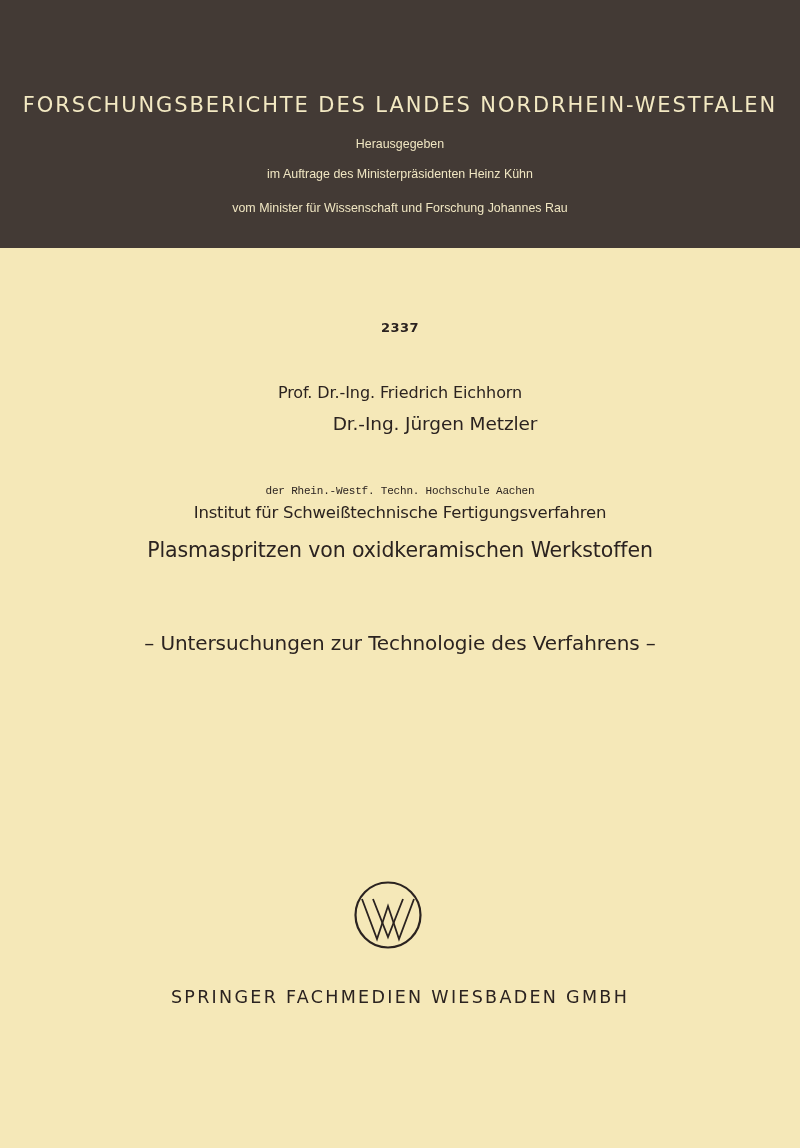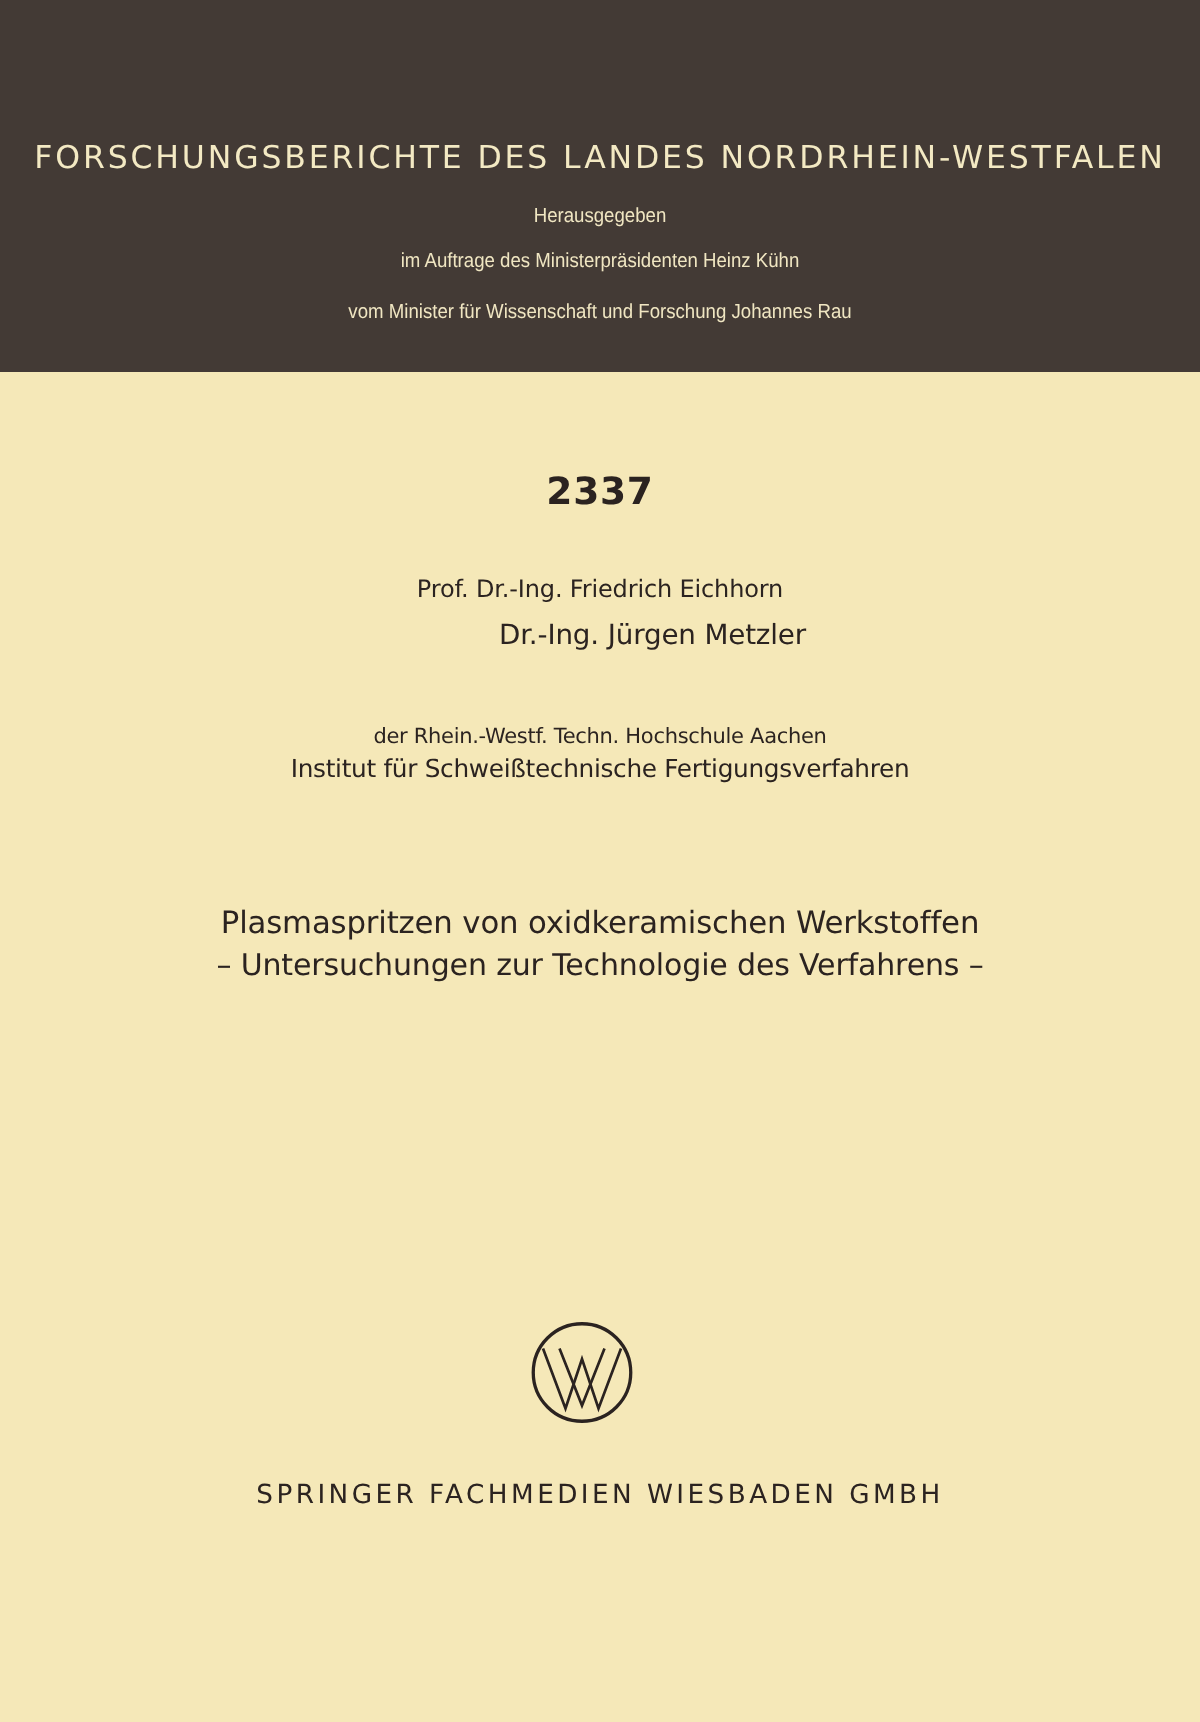--- a/index.html
+++ b/index.html
@@ -62,21 +62,21 @@
       position: absolute;
       left: 0;
       width: 800px;
       text-align: center;
       white-space: nowrap;
       font-family: "DejaVu Sans", sans-serif;
       color: #2b2320;
     }
     .volume-number {
       top: 315px;
-      font-size: 25px;
+      font-size: 13px;
       line-height: 26px;
       font-weight: bold;
       letter-spacing: 0.5px;
     }
     .author-1 {
       top: 380px;
       font-size: 16px;
       line-height: 26px;
       letter-spacing: -0.1px;
     }
@@ -89,26 +89,27 @@
     }
     .institute-1 {
       top: 453px;
       font-size: 16.5px;
       line-height: 24px;
       letter-spacing: -0.2px;
       margin-top: 48px;
     }
     .institute-2 {
       top: 479px;
-      font-size: 14px;
+      font-size: 11px;
       line-height: 24px;
       letter-spacing: -0.2px;
+      font-family: Liberation Mono, monospace;
     }
     .title-1 {
-      top: 600px;
+      top: 535px;
       font-size: 20.5px;
       line-height: 30px;
       letter-spacing: -0.1px;
     }
     .title-2 {
       top: 628px;
       font-size: 20px;
       line-height: 30px;
       letter-spacing: -0.1px;
     }

